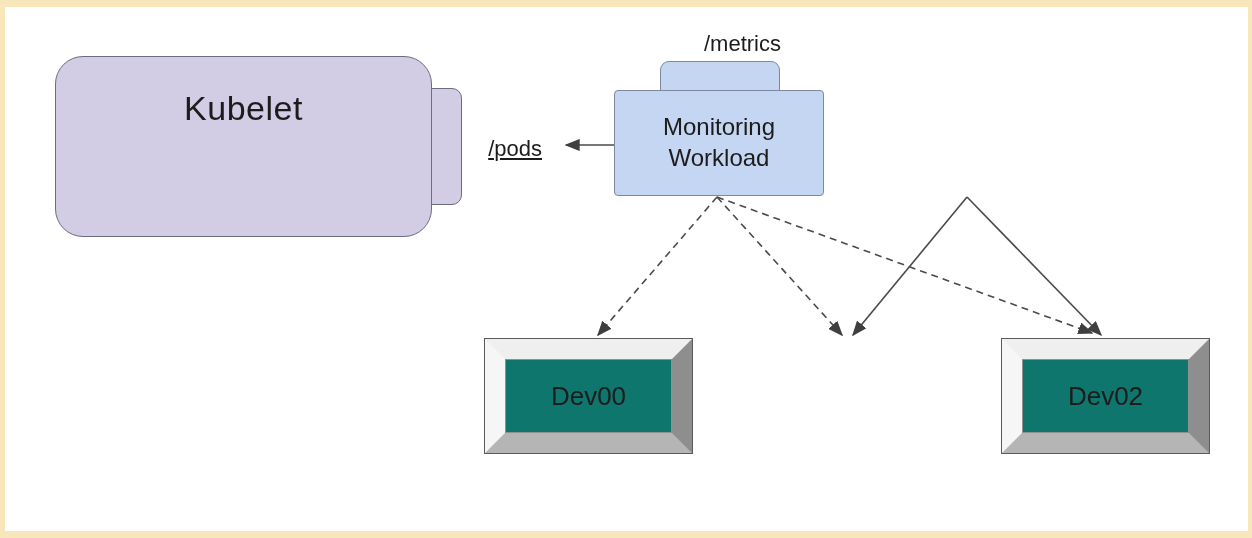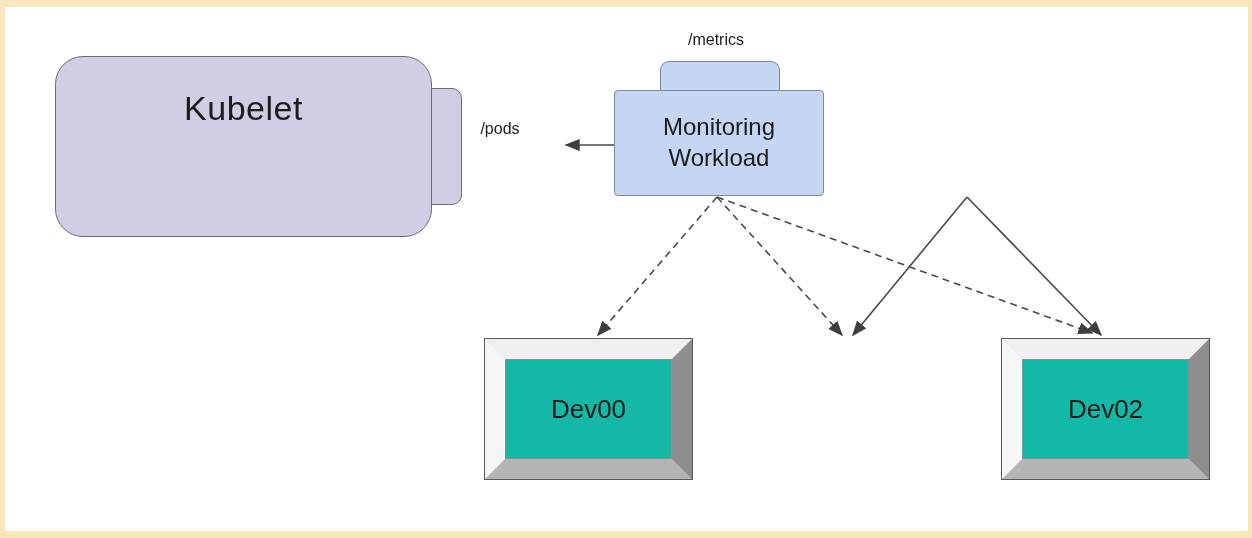--- a/index.html
+++ b/index.html
@@ -51,32 +51,32 @@
     border: 1.5px solid #7d88a1;
     z-index: 1;
     font-size: 24px;
     line-height: 1.28;
   }
   .monitoring-main { left: 614px; top: 90px; width: 210px; height: 106px; border-radius: 4px; }
   .monitoring-tab  { left: 660px; top: 61px; width: 120px; height: 40px; border-radius: 9px; z-index: 0; }
   .workload-main   { left: 869px; top: 90px; width: 210px; height: 106px; border-radius: 18px; }
 
   
-  .endpoint-label { position: absolute; font-size: 16px; text-align: center; z-index: 2; }
+  .endpoint-label { position: absolute; font-size: 22px; text-align: right; z-index: 2; }
   .metrics-label { left: 651px; top: 31px; width: 130px; }
-  .pods-label    { left: 458px; top: 120px; width: 84px; }
+  .pods-label    { left: 458px; top: 136px; width: 84px; text-decoration: underline; }
 
   
   .device {
     position: absolute;
     box-sizing: border-box;
-    width: 207px; height: 140px;
+    width: 207px; height: 114px;
     border: 20px solid;
     border-color: #efefef #8e8e8e #b5b5b5 #f6f6f6;
-    background: #14b8a6;
+    background: #0f766e;
     outline: 1.5px solid #5a5a5a;
     z-index: 1;
   }
   .device-face {
     position: absolute; inset: 0;
     border: 1px solid #909090;
     display: flex; align-items: center; justify-content: center;
     font-size: 26px;
   }
   .dev00 { left: 485px; top: 339px; }

